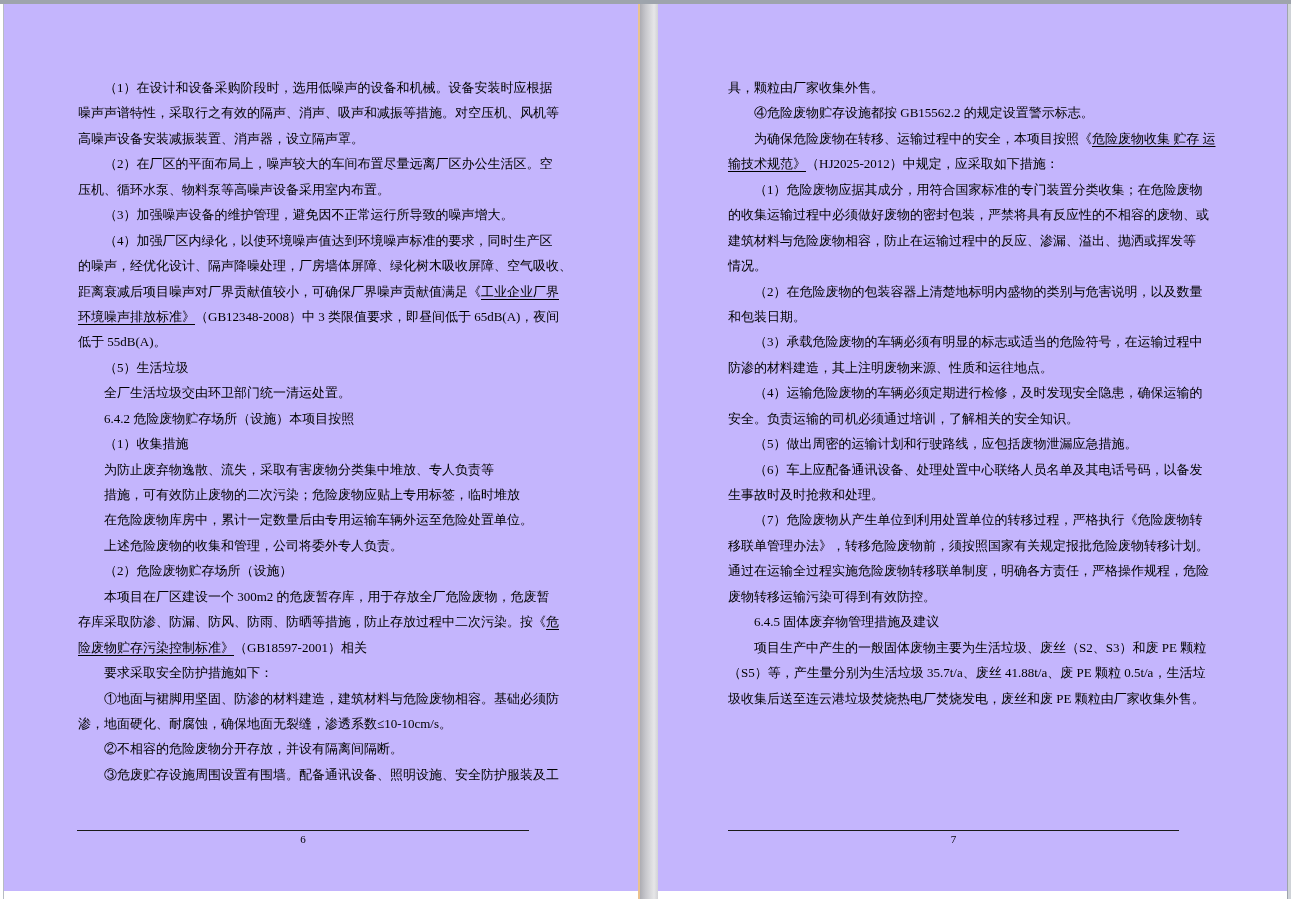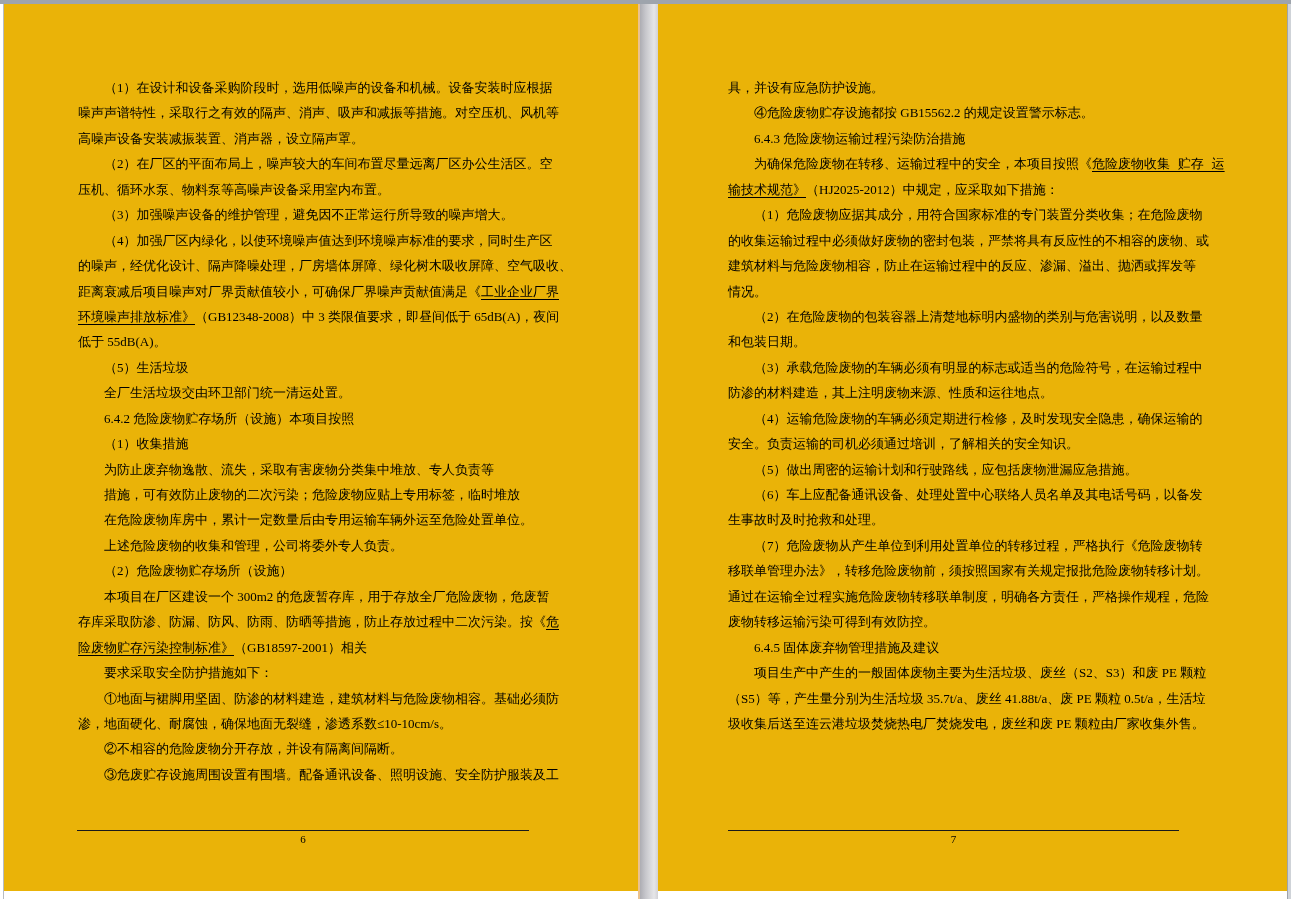--- a/index.html
+++ b/index.html
@@ -5,32 +5,32 @@
   html,body{margin:0;padding:0;}
   body{
     width:1291px;height:899px;overflow:hidden;background:#ffffff;position:relative;
     font-family:"Liberation Serif","DejaVu Serif",serif;
     color:#000;
   }
   .top-band{position:absolute;left:0;top:0;width:1291px;height:4px;background:#9ea4ac;z-index:5;}
   .edge-line-left{position:absolute;left:3px;top:4px;bottom:0;width:1px;background:#b7bcc2;}
   .edge-line-right{position:absolute;left:1287px;top:4px;bottom:0;width:1px;background:#9ea4ac;}
   .edge-strip-right{position:absolute;left:1288px;top:4px;bottom:0;width:3px;background:#cfd3d8;}
-  .page{position:absolute;top:4px;bottom:8px;background:#eab308;}
+  .page{position:absolute;top:4px;bottom:8px;background:#c4b5fd;}
   .page-left{left:4px;width:634px;}
   .page-right{left:658px;width:629px;}
   .gap-accent{position:absolute;left:638px;top:4px;bottom:0;width:2px;background:#eac28f;}
   .gap-shadow{position:absolute;left:640px;top:4px;bottom:0;width:18px;
     background:linear-gradient(90deg,#adadb3 0%,#c6c6cb 30%,#e6e6e8 78%,#d2d2d6 100%);}
   .text-block{position:absolute;top:71px;font-size:13px;letter-spacing:0;}
   .text-block-left{left:74px;width:486px;}
   .text-block-right{left:70px;width:497px;}
   .line{line-height:25.45px;height:25.45px;white-space:nowrap;}
   .line.indent{padding-left:26px;}
-  .u{text-decoration:underline;text-underline-offset:3px;font-family:Liberation Mono, monospace;}
+  .u{text-decoration:underline;text-underline-offset:3px;}
   .footer{position:absolute;top:826px;}
   .footer-left{left:73px;width:452px;}
   .footer-right{left:70px;width:451px;}
   .footer-rule{border-top:1.5px solid #1a1a1a;width:100%;height:0;}
   .page-number{text-align:center;font-size:11px;line-height:14px;margin-top:1px;font-family:"Liberation Serif","DejaVu Serif",serif;}
 </style>
 </head>
 <body>
 
 <div class="top-band"></div>
@@ -70,23 +70,22 @@
     <div class="footer-rule"></div>
     <div class="page-number">6</div>
   </div>
 </div>
 
 <div class="gap-accent"></div>
 <div class="gap-shadow"></div>
 
 <div class="page page-right">
   <div class="text-block text-block-right">
-      <div class="line"><span>具，并设有应急防护设施。</span></div>
+      <div class="line"><span>具，颗粒由厂家收集外售。</span></div>
       <div class="line indent"><span>④危险废物贮存设施都按 GB15562.2 的规定设置警示标志。</span></div>
-      <div class="line indent"><span>6.4.3 危险废物运输过程污染防治措施</span></div>
       <div class="line indent"><span>为确保危险废物在转移、运输过程中的安全，本项目按照《</span><span class="u">危险废物收集 贮存 运</span></div>
       <div class="line"><span class="u">输技术规范》</span><span>（HJ2025-2012）中规定，应采取如下措施：</span></div>
       <div class="line indent"><span>（1）危险废物应据其成分，用符合国家标准的专门装置分类收集；在危险废物</span></div>
       <div class="line"><span>的收集运输过程中必须做好废物的密封包装，严禁将具有反应性的不相容的废物、或</span></div>
       <div class="line"><span>建筑材料与危险废物相容，防止在运输过程中的反应、渗漏、溢出、抛洒或挥发等</span></div>
       <div class="line"><span>情况。</span></div>
       <div class="line indent"><span>（2）在危险废物的包装容器上清楚地标明内盛物的类别与危害说明，以及数量</span></div>
       <div class="line"><span>和包装日期。</span></div>
       <div class="line indent"><span>（3）承载危险废物的车辆必须有明显的标志或适当的危险符号，在运输过程中</span></div>
       <div class="line"><span>防渗的材料建造，其上注明废物来源、性质和运往地点。</span></div>

